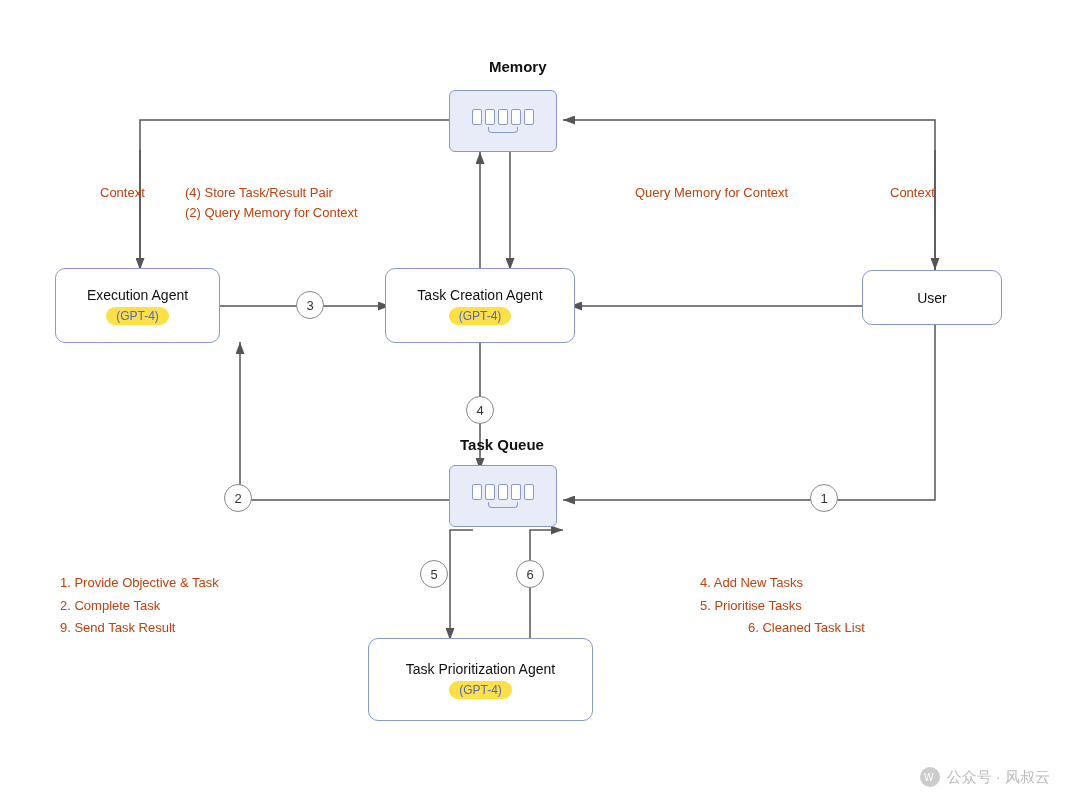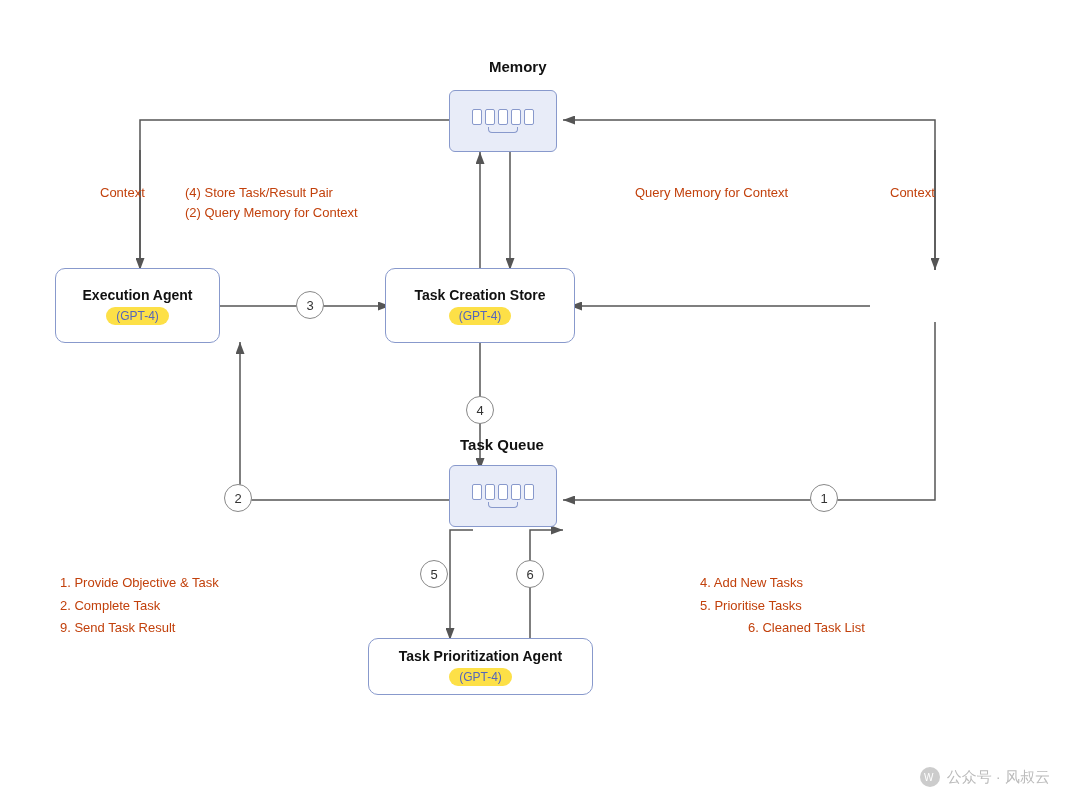--- a/index.html
+++ b/index.html
@@ -23,21 +23,21 @@
       border: 1.5px solid #8899cc;
       border-radius: 10px;
       background: #fff;
       display: flex;
       flex-direction: column;
       align-items: center;
       justify-content: center;
       padding: 8px 14px;
     }
     .node-title {
-      font-weight: bold;
+      font-weight: normal;
       font-size: 14px;
       color: #111;
     }
     .node-subtitle {
       font-size: 12px;
       color: #5566bb;
       background: #fde047;
       border-radius: 10px;
       padding: 2px 10px;
       margin-top: 4px;
@@ -170,39 +170,42 @@
   </div>
 
   <div class="label-text label-bold" style="left:489px; top:58px;">Memory</div>
 
   <div class="node" style="left:55px; top:268px; width:165px; height:75px;">
     <div class="node-title">Execution Agent</div>
     <div class="node-subtitle">(GPT-4)</div>
   </div>
 
   <div class="node" style="left:385px; top:268px; width:190px; height:75px;">
-    <div class="node-title">Task Creation Store</div>
+    <div class="node-title">Task Creation Agent</div>
     <div class="node-subtitle">(GPT-4)</div>
   </div>
 
+  <div class="node" style="left:862px; top:270px; width:140px; height:55px;">
+    <div class="node-title">User</div>
+  </div>
 
   <div class="memory-box" style="left:449px; top:465px; width:108px; height:62px;">
     <div class="memory-slots">
       <div class="memory-slot"></div>
       <div class="memory-slot"></div>
       <div class="memory-slot"></div>
       <div class="memory-slot"></div>
       <div class="memory-slot"></div>
     </div>
     <div class="memory-connector"></div>
   </div>
 
   <div class="label-text label-bold" style="left:460px; top:436px;">Task Queue</div>
 
-  <div class="node" style="left:368px; top:638px; width:225px; height:57px;">
+  <div class="node" style="left:368px; top:638px; width:225px; height:83px;">
     <div class="node-title">Task Prioritization Agent</div>
     <div class="node-subtitle">(GPT-4)</div>
   </div>
 
   <div class="label-text" style="left:100px; top:185px;">Context</div>
 
   <div class="label-text" style="left:890px; top:185px;">Context</div>
 
   <div class="label-text" style="left:185px; top:185px; font-size:13px;">(4) Store Task/Result Pair</div>
   <div class="label-text" style="left:185px; top:205px; font-size:13px;">(2) Query Memory for Context</div>

